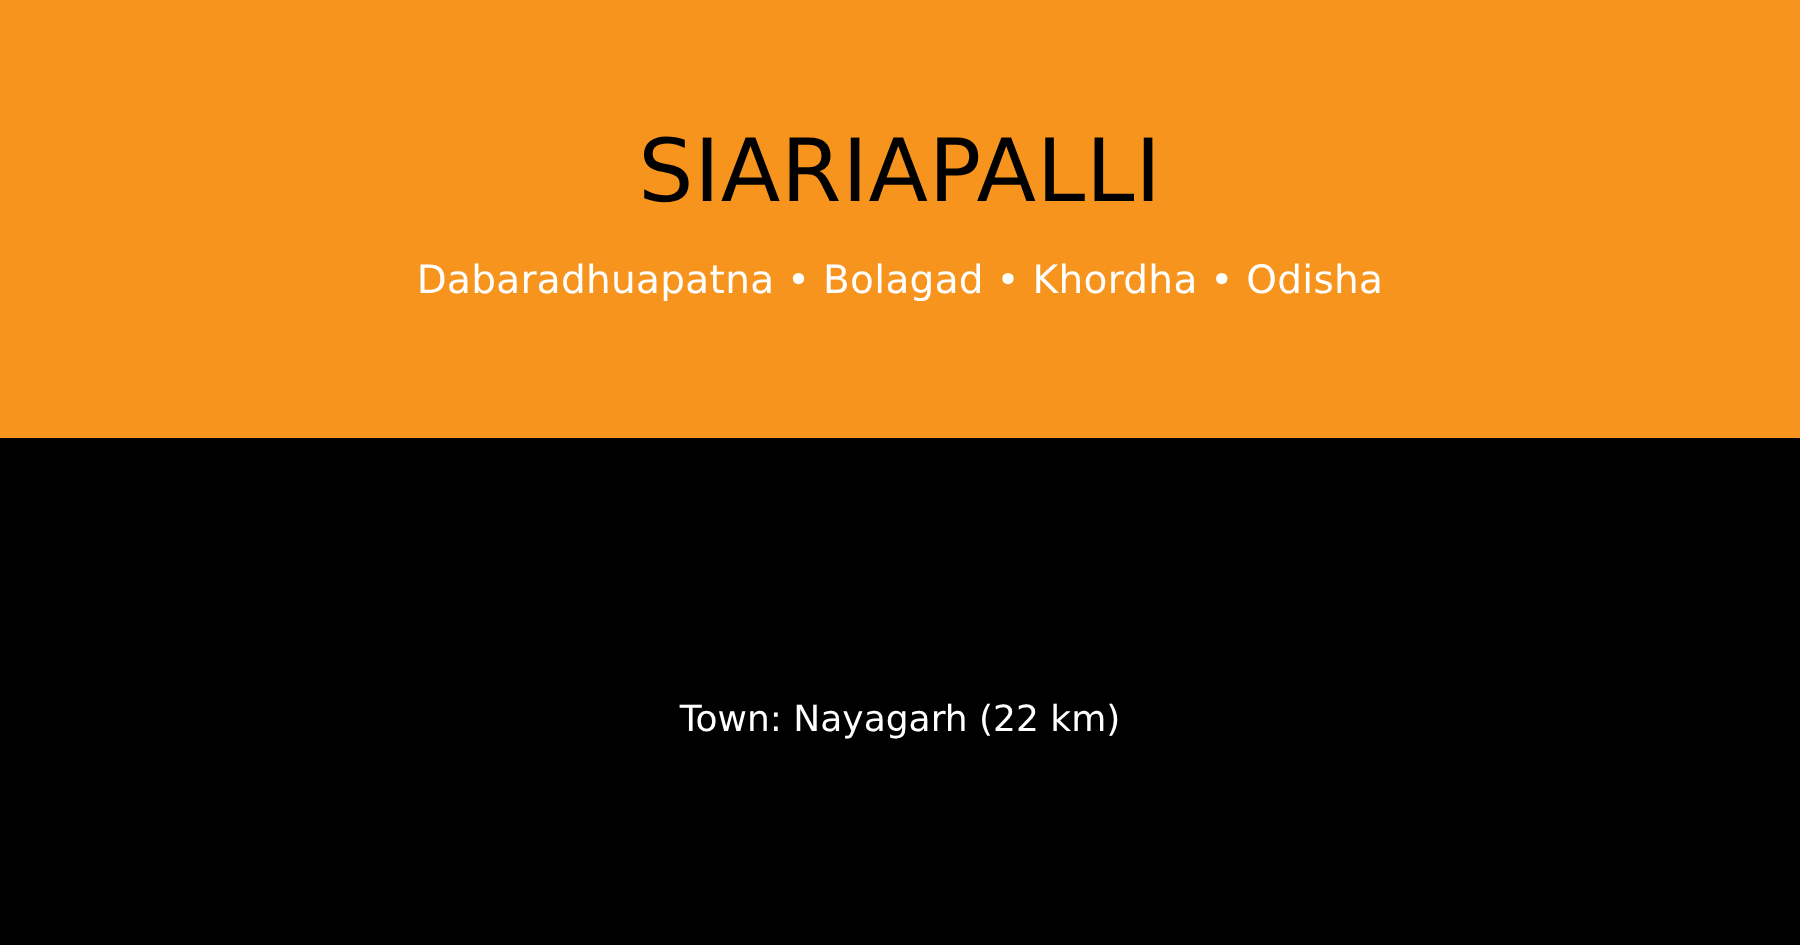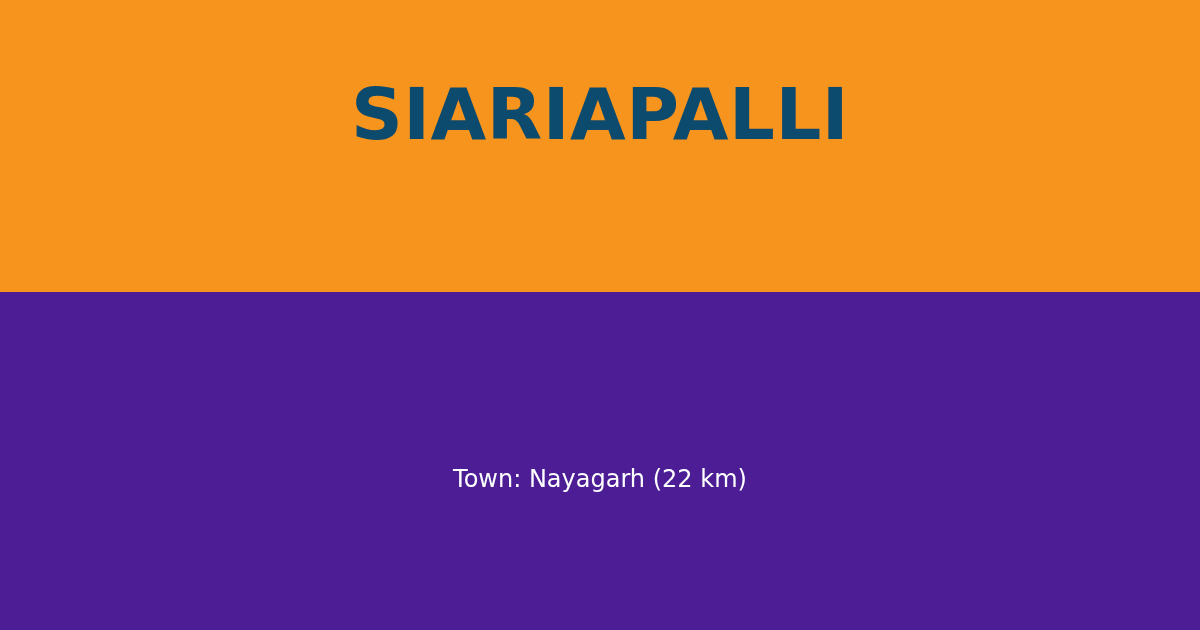--- a/index.html
+++ b/index.html
@@ -30,24 +30,24 @@
     background: #f7941e;
     display: flex;
     flex-direction: column;
     align-items: center;
     box-sizing: border-box;
     padding-top: 72px;
   }
 
   .village-title {
     margin: 0;
-    color: #0c4a6e;
+    color: #000000;
     font-family: "DejaVu Sans", "Liberation Sans", sans-serif;
-    font-weight: 700;
-    font-size: 72px;
+    font-weight: 400;
+    font-size: 58px;
     line-height: 84px;
     letter-spacing: 0.5px;
     text-align: center;
     white-space: nowrap;
   }
 
   .village-subtitle {
     margin: 0;
     margin-top: 14px;
     color: #ffffff;
@@ -58,21 +58,21 @@
     letter-spacing: 0.2px;
     text-align: center;
     white-space: nowrap;
   }
 
   
   .band-bottom {
     position: relative;
     width: 100%;
     height: 373px;
-    background: #4c1d95;
+    background: #000000;
   }
 
   .detail-line {
     position: absolute;
     left: 0;
     right: 0;
     top: 172px;
     margin: 0;
     color: #ffffff;
     font-family: "DejaVu Sans", "Liberation Sans", sans-serif;
@@ -97,19 +97,20 @@
     white-space: nowrap;
   }
 </style>
 </head>
 <body>
 
 <div class="card">
 
   <div class="band-top">
     <h1 class="village-title">SIARIAPALLI</h1>
+    <p class="village-subtitle">Dabaradhuapatna • Bolagad • Khordha • Odisha</p>
   </div>
 
   <div class="band-bottom">
     <p class="detail-line">Town: Nayagarh (22 km)</p>
   </div>
 
 </div>
 
 </body></html>

